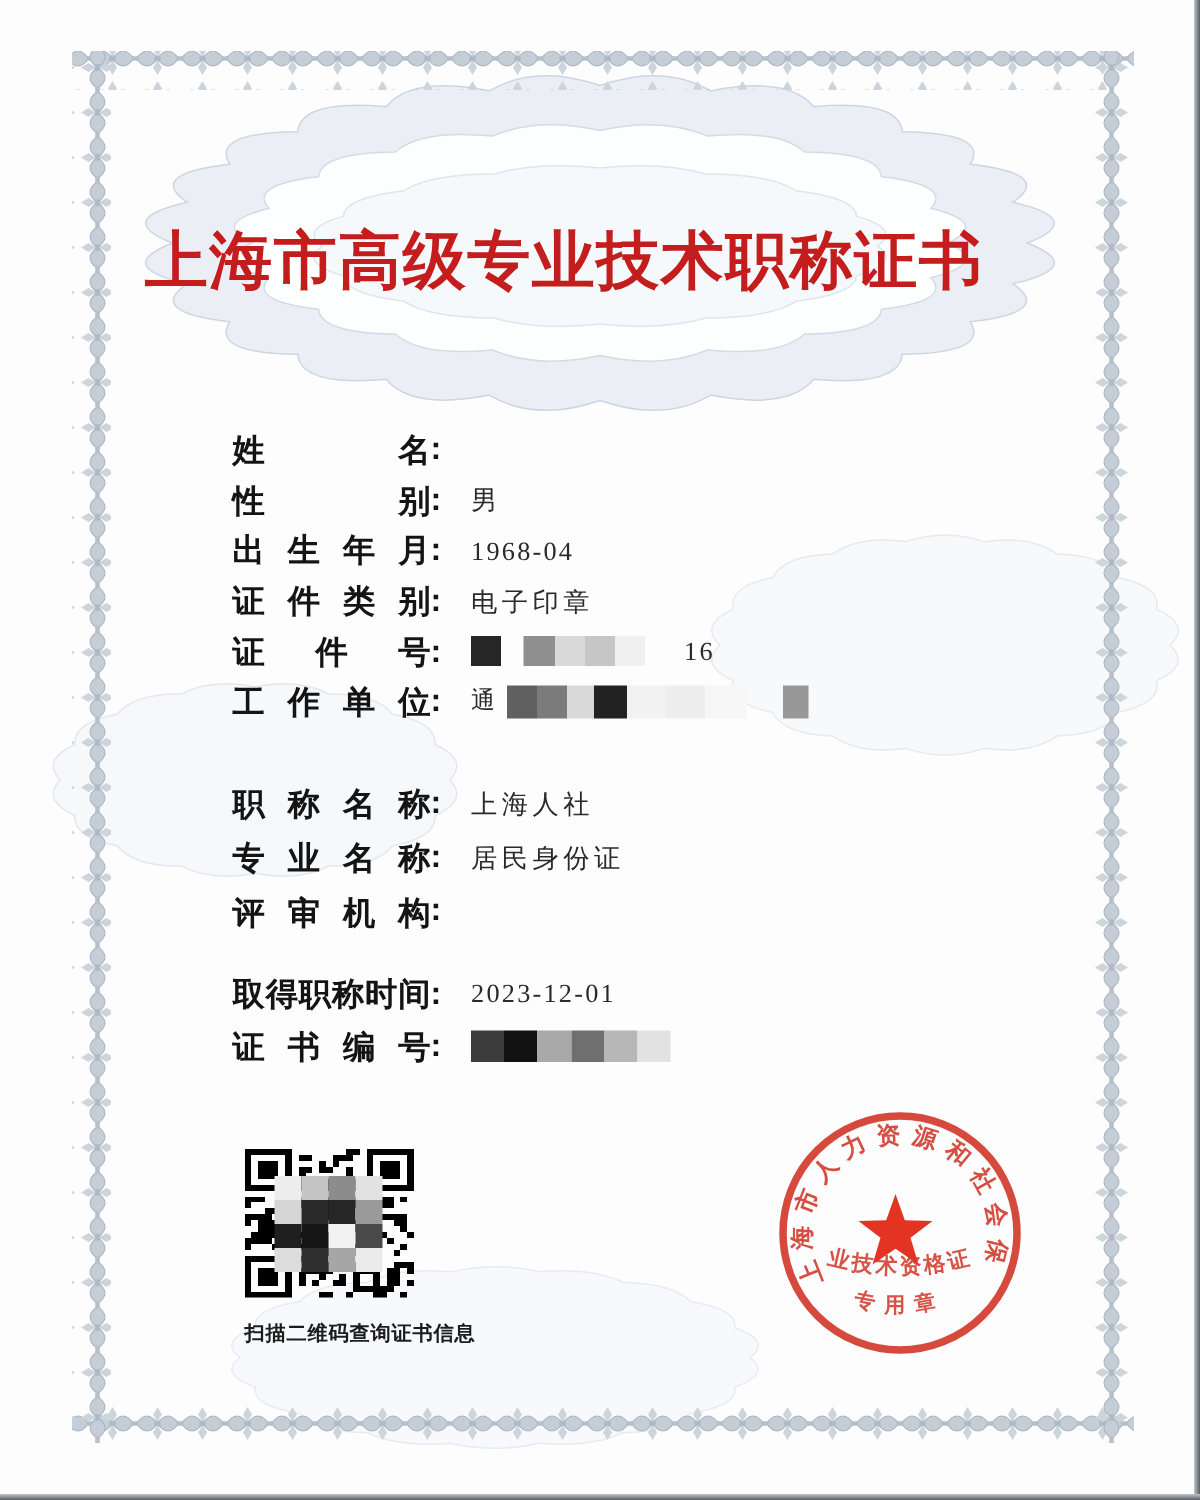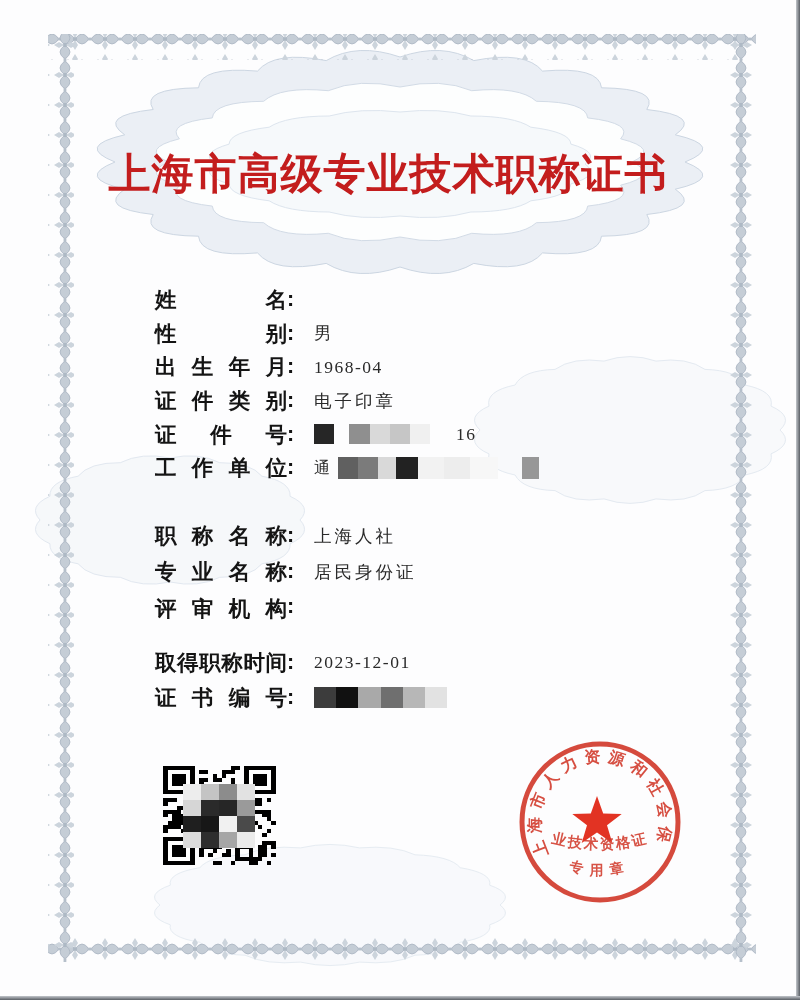--- a/index.html
+++ b/index.html
@@ -5,21 +5,21 @@
   html,body{margin:0;padding:0;background:#e8e8e8;}
   #certificate{
     position:relative;width:800px;height:1000px;margin:0 auto;
     background:#fdfdfe;overflow:hidden;
     font-family:"Liberation Sans",sans-serif;
   }
   
   #bg-art{position:absolute;left:0;top:0;width:800px;height:1000px;z-index:1;}
   
   .cert-title{
-    position:absolute;left:12px;top:146px;width:752px;text-align:center;z-index:3;
+    position:absolute;left:0;top:146px;width:752px;text-align:center;z-index:3;
     font-size:42px;font-weight:700;color:#c31d1d;letter-spacing:1px;
   }
   
   .fields{position:absolute;left:155px;top:283px;width:580px;z-index:3;}
   .row{display:flex;align-items:center;}
   .g1 .row{height:33.6px;}
   .g2 .row{height:36px;}
   .g3 .row{height:35px;}
   .row.multiline{height:auto;min-height:36px;align-items:flex-start;padding-top:4px;}
   .spacer1{height:33px;}
@@ -476,20 +476,21 @@
           <div style="background: rgb(23, 23, 23);"></div>
           <div style="background: rgb(241, 241, 241);"></div>
           <div style="background: rgb(74, 74, 74);"></div>
           <div style="background: rgb(220, 220, 220);"></div>
           <div style="background: rgb(46, 46, 46);"></div>
           <div style="background: rgb(166, 166, 166);"></div>
           <div style="background: rgb(235, 235, 235);"></div>
         </div>
     </div>
     <div class="qr-caption">
+      <div>扫描二维码查询证书信息</div>
     </div>
   </div>
 
   <svg id="seal-svg" viewBox="0 0 200 200" xmlns="http://www.w3.org/2000/svg">
     <defs>
       <path id="ringPath" d="M50.9,134.4 A60,60 0 1 1 149.1,134.4" fill="none"></path>
       <path id="line1Path" d="M50,120 Q100,134 150,120" fill="none"></path>
       <path id="line2Path" d="M68,148 Q100,157 132,148" fill="none"></path>
     </defs>
     <circle cx="100" cy="100" r="78" fill="none" stroke="#d13b2c" stroke-width="5" stroke-opacity="0.92"></circle>

